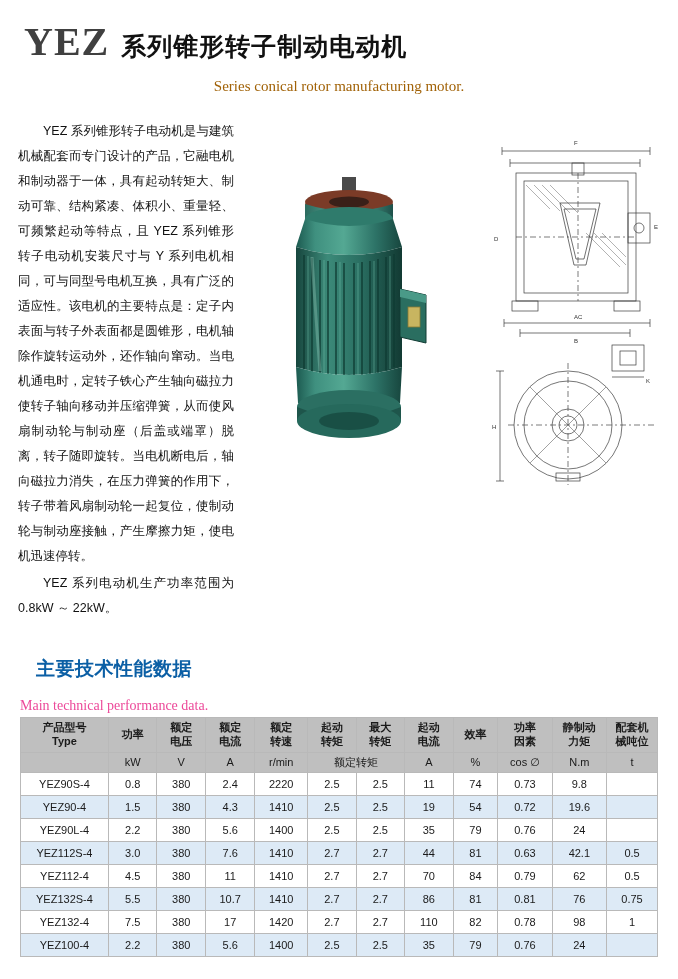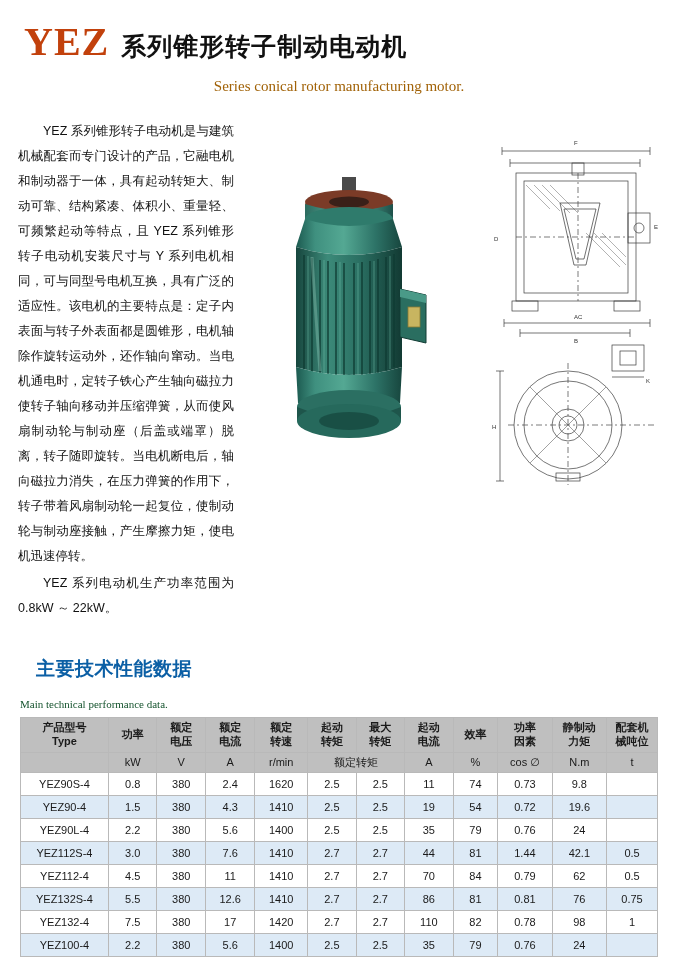--- a/index.html
+++ b/index.html
@@ -10,21 +10,21 @@
     font-family: "Liberation Sans", sans-serif;
     color: #1a1a1a;
   }
   .page { position: relative; width: 678px; height: 979px; overflow: hidden; }
 
   
   .header { padding: 22px 24px 0 24px; }
   .title-row { display: flex; align-items: baseline; gap: 12px; }
   .brand {
     font-family: "Liberation Serif", serif;
-    font-size: 40px; font-weight: bold; color: #c2410c;
+    font-size: 40px; font-weight: bold; color: #404040;
     letter-spacing: 1px; line-height: 1;
   }
   .title-cn {
     font-size: 25px; font-weight: bold; color: #111;
     letter-spacing: 1px; line-height: 1;
   }
   .subtitle {
     margin-top: 16px; text-align: center;
     font-size: 15px; color: #a16207;
     font-family: "Liberation Serif", serif;
@@ -51,21 +51,21 @@
     position: absolute; left: 490px; top: 22px; width: 175px; height: 360px;
   }
 
   
   .section { position: absolute; left: 20px; top: 640px; }
   .section h2 {
     margin: 16px; font-size: 19px; font-weight: bold; color: #0b5fa5;
     letter-spacing: 0.5px;
   }
   .section .sub {
-    margin-top: 5px; font-size: 11px; color: #14532d;
+    margin-top: 5px; font-size: 14px; color: #ec4899;
     font-family: "Liberation Serif", serif;
   }
 
   
   .table-wrap { position: absolute; left: 20px; top: 717px; width: 600px; }
   table { border-collapse: collapse; width: 638px; font-size: 11px; }
   th, td {
     border: 1px solid #b9b9b9;
     text-align: center; vertical-align: middle;
     padding: 3px 1px; color: #1a1a1a;
@@ -332,21 +332,21 @@
           <th>N.m</th>
           <th>t</th>
         </tr>
       </thead>
       <tbody>
         <tr>
           <td class="model">YEZ90S-4</td>
           <td>0.8</td>
           <td>380</td>
           <td>2.4</td>
-          <td>1620</td>
+          <td>2220</td>
           <td>2.5</td>
           <td>2.5</td>
           <td>11</td>
           <td>74</td>
           <td>0.73</td>
           <td>9.8</td>
           <td></td>
         </tr>
         <tr class="alt">
           <td class="model">YEZ90-4</td>
@@ -379,21 +379,21 @@
         <tr class="alt">
           <td class="model">YEZ112S-4</td>
           <td>3.0</td>
           <td>380</td>
           <td>7.6</td>
           <td>1410</td>
           <td>2.7</td>
           <td>2.7</td>
           <td>44</td>
           <td>81</td>
-          <td>1.44</td>
+          <td>0.63</td>
           <td>42.1</td>
           <td>0.5</td>
         </tr>
         <tr>
           <td class="model">YEZ112-4</td>
           <td>4.5</td>
           <td>380</td>
           <td>11</td>
           <td>1410</td>
           <td>2.7</td>
@@ -401,21 +401,21 @@
           <td>70</td>
           <td>84</td>
           <td>0.79</td>
           <td>62</td>
           <td>0.5</td>
         </tr>
         <tr class="alt">
           <td class="model">YEZ132S-4</td>
           <td>5.5</td>
           <td>380</td>
-          <td>12.6</td>
+          <td>10.7</td>
           <td>1410</td>
           <td>2.7</td>
           <td>2.7</td>
           <td>86</td>
           <td>81</td>
           <td>0.81</td>
           <td>76</td>
           <td>0.75</td>
         </tr>
         <tr>

